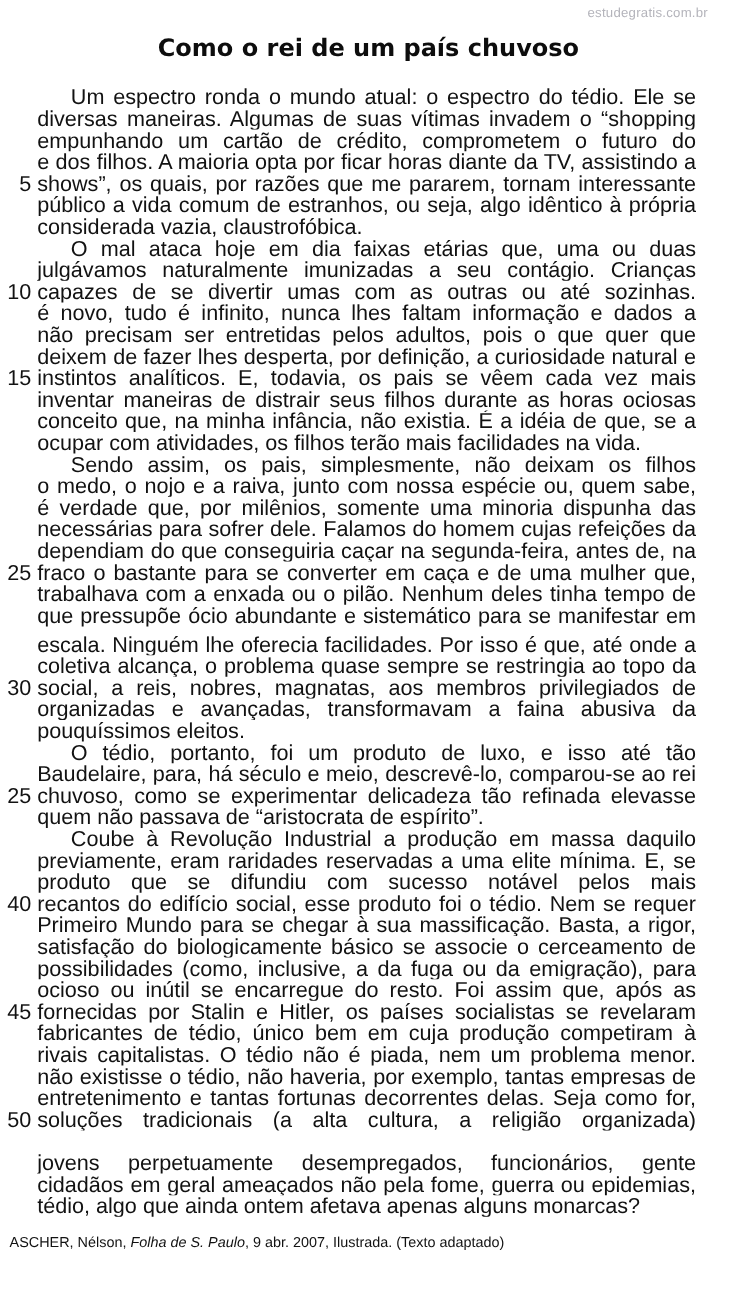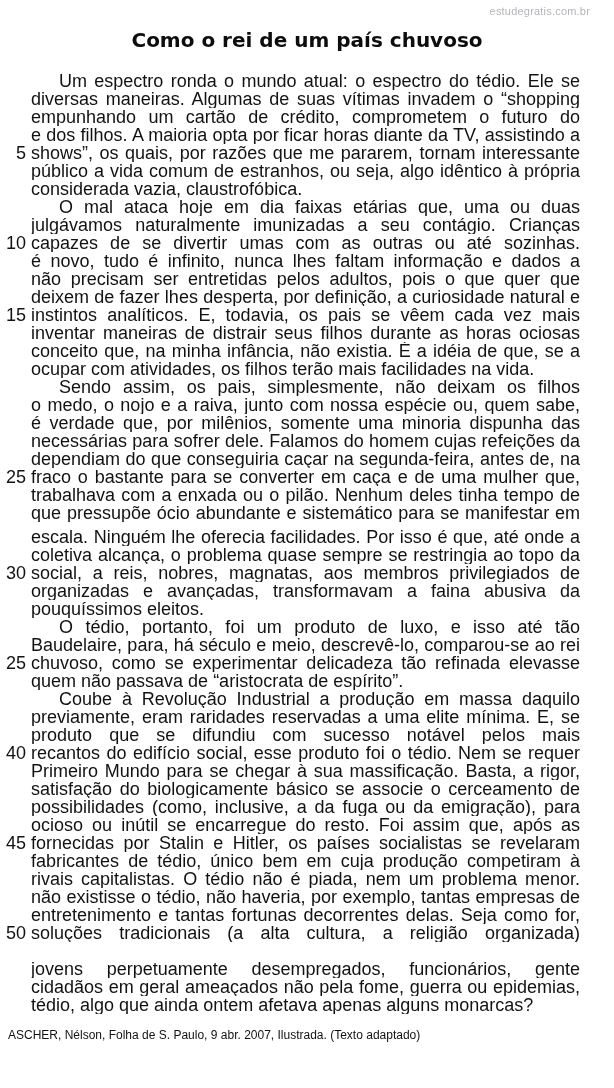--- a/index.html
+++ b/index.html
@@ -54,21 +54,21 @@
     text-align: justify;
     text-align-last: justify;
   }
   .txt.end { text-align-last: left; }
   .txt.indent { text-indent: 28px; }
   .citation {
     margin: 14px 0 0 8px;
     font-size: 12px;
     color: #121212;
   }
-  .citation .src { }
+  .citation .src { font-style: italic; }
 </style>
 </head>
 <body>
 
 <div class="watermark">estudegratis.com.br</div>
 
 <h1 class="page-title">Como o rei de um país chuvoso</h1>
 
 <div class="body-text">
     <div class="line">

